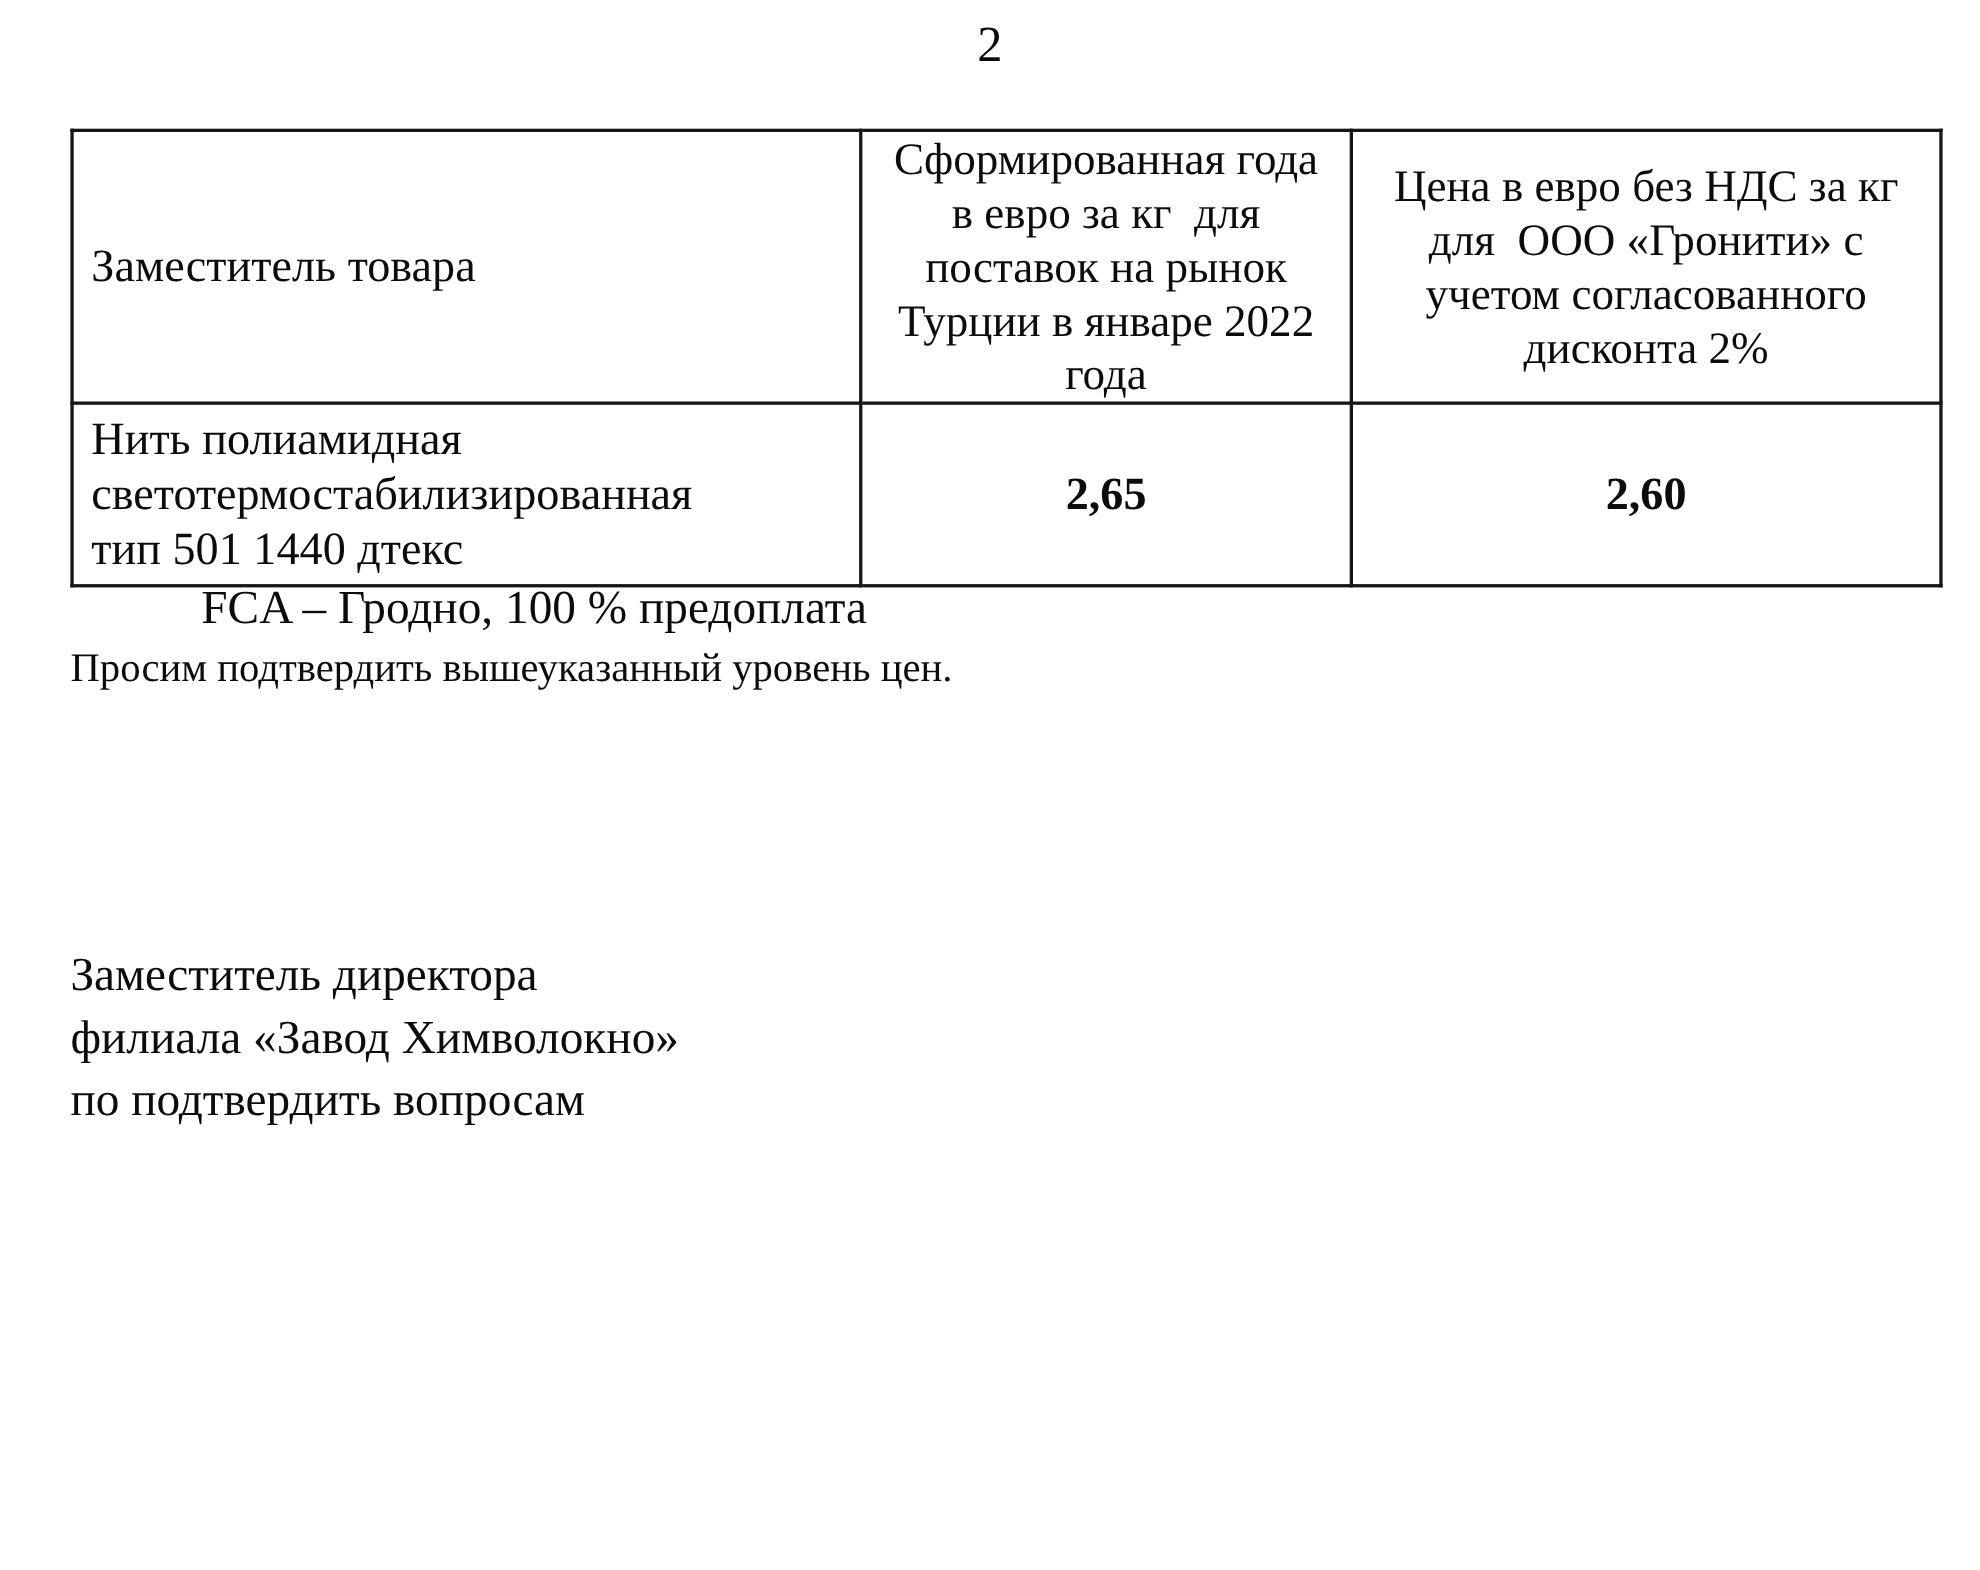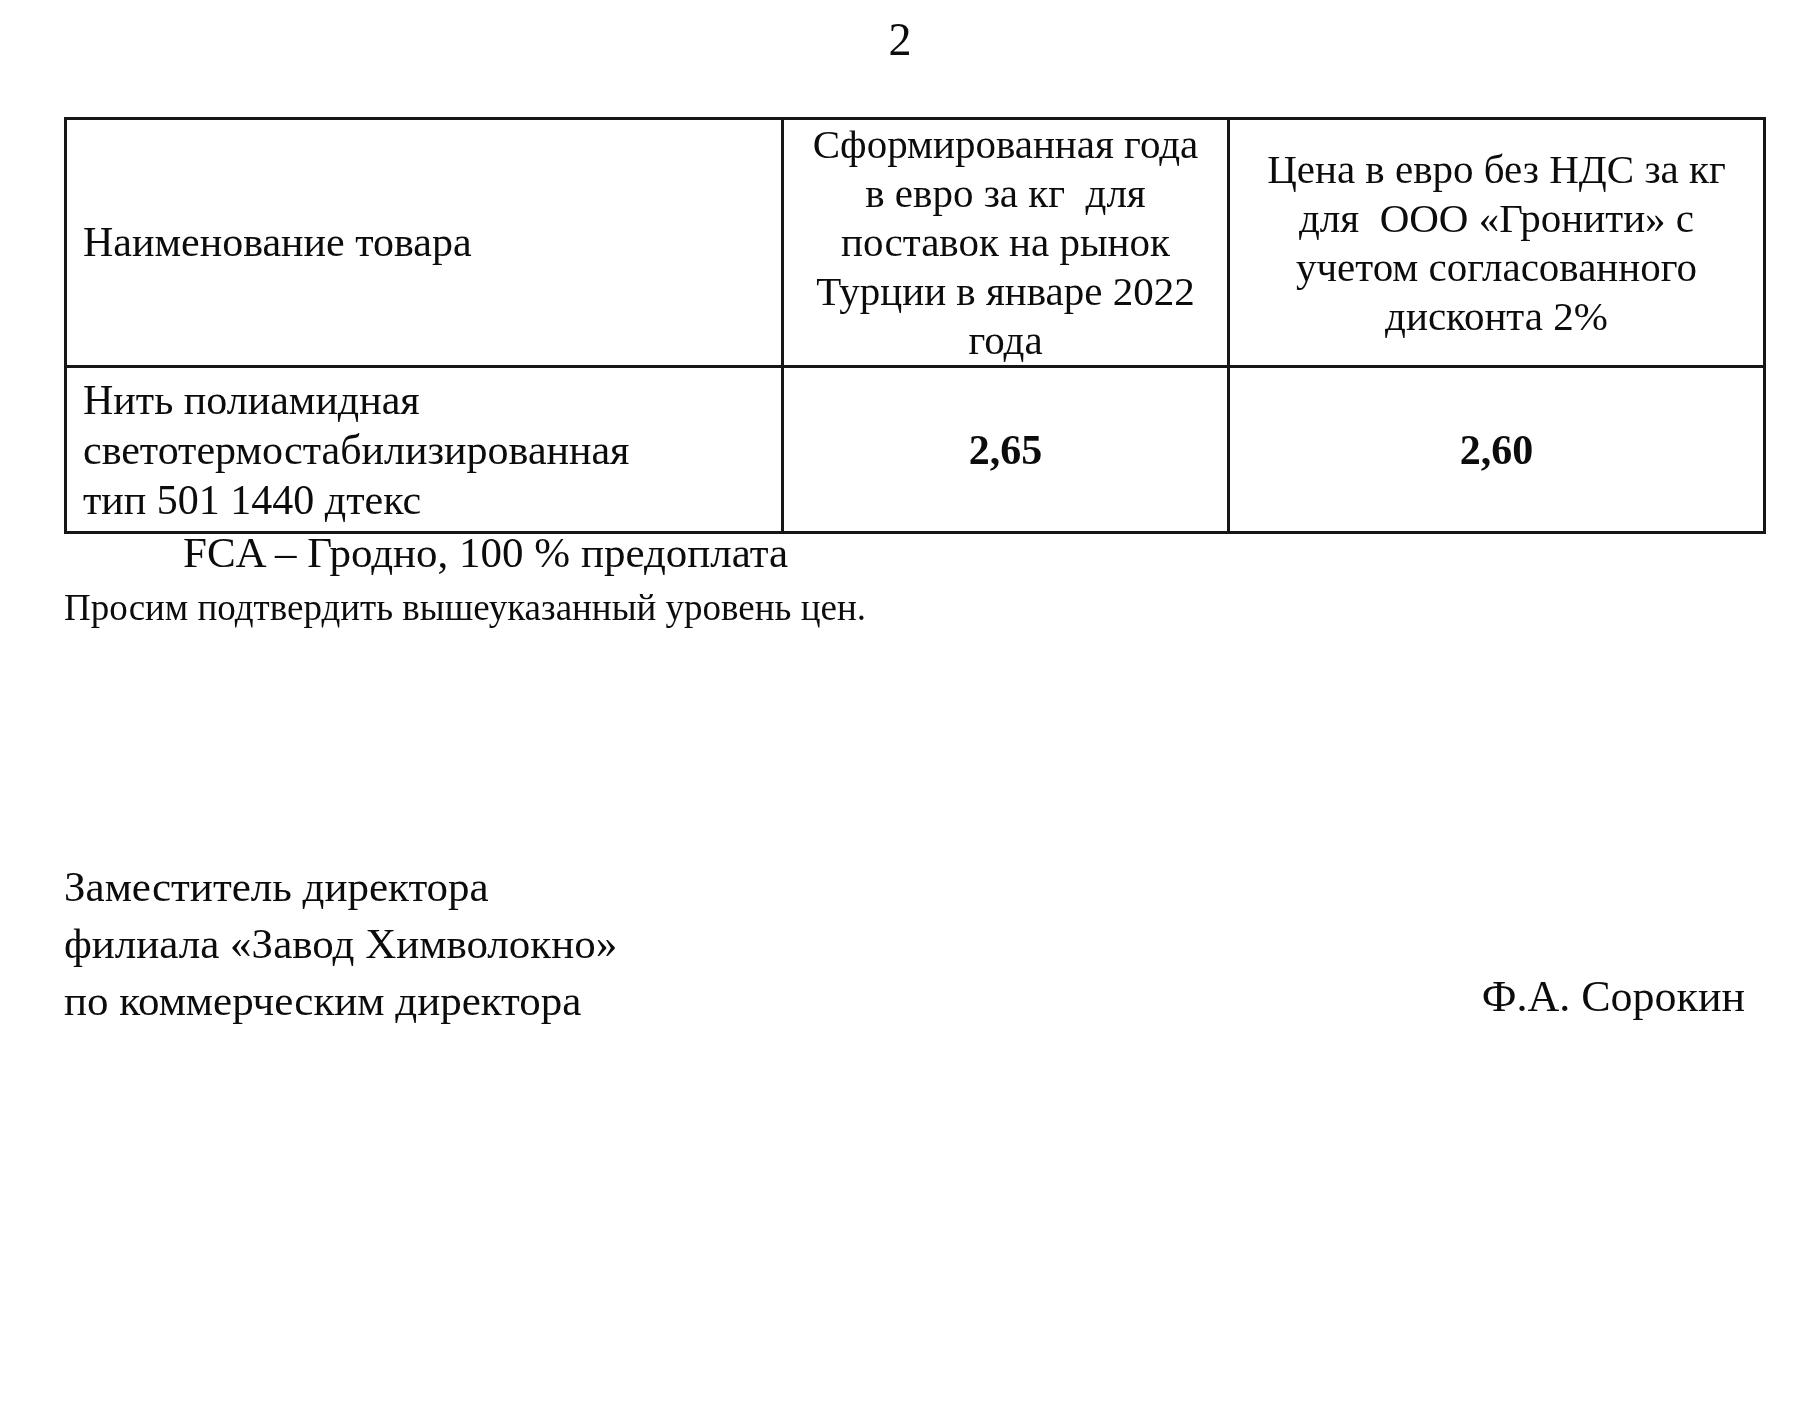--- a/index.html
+++ b/index.html
@@ -89,21 +89,21 @@
 </head>
 <body>
 
 <div class="page">
 
   <div class="pagenum">2</div>
 
   <table class="price">
     <tbody>
         <tr class="header-row">
-      <td class="c1">Наименование товара</td>
+      <td class="c1">Заместитель товара</td>
       <td class="c2">
         <div class="hline">Сформированная года</div>
         <div class="hline">в евро за кг  для</div>
         <div class="hline">поставок на рынок</div>
         <div class="hline">Турции в январе 2022</div>
         <div class="hline">года</div>
       </td>
       <td class="c3">
         <div class="hline">Цена в евро без НДС за кг</div>
         <div class="hline">для  ООО «Гронити» с</div>
@@ -122,18 +122,17 @@
     </tr>
   </tbody>
     </table>
 
   <p class="terms">FCA – Гродно, 100 % предоплата</p>
   <p class="request">Просим подтвердить вышеуказанный уровень цен.</p>
 
   <div class="sig">
     <div>Заместитель директора</div>
     <div>филиала «Завод Химволокно»</div>
-    <div>по коммерческим директора</div>
+    <div>по подтвердить вопросам</div>
   </div>
-  <div class="name">Ф.А. Сорокин</div>
 
 
 </div>
 
 </body></html>

